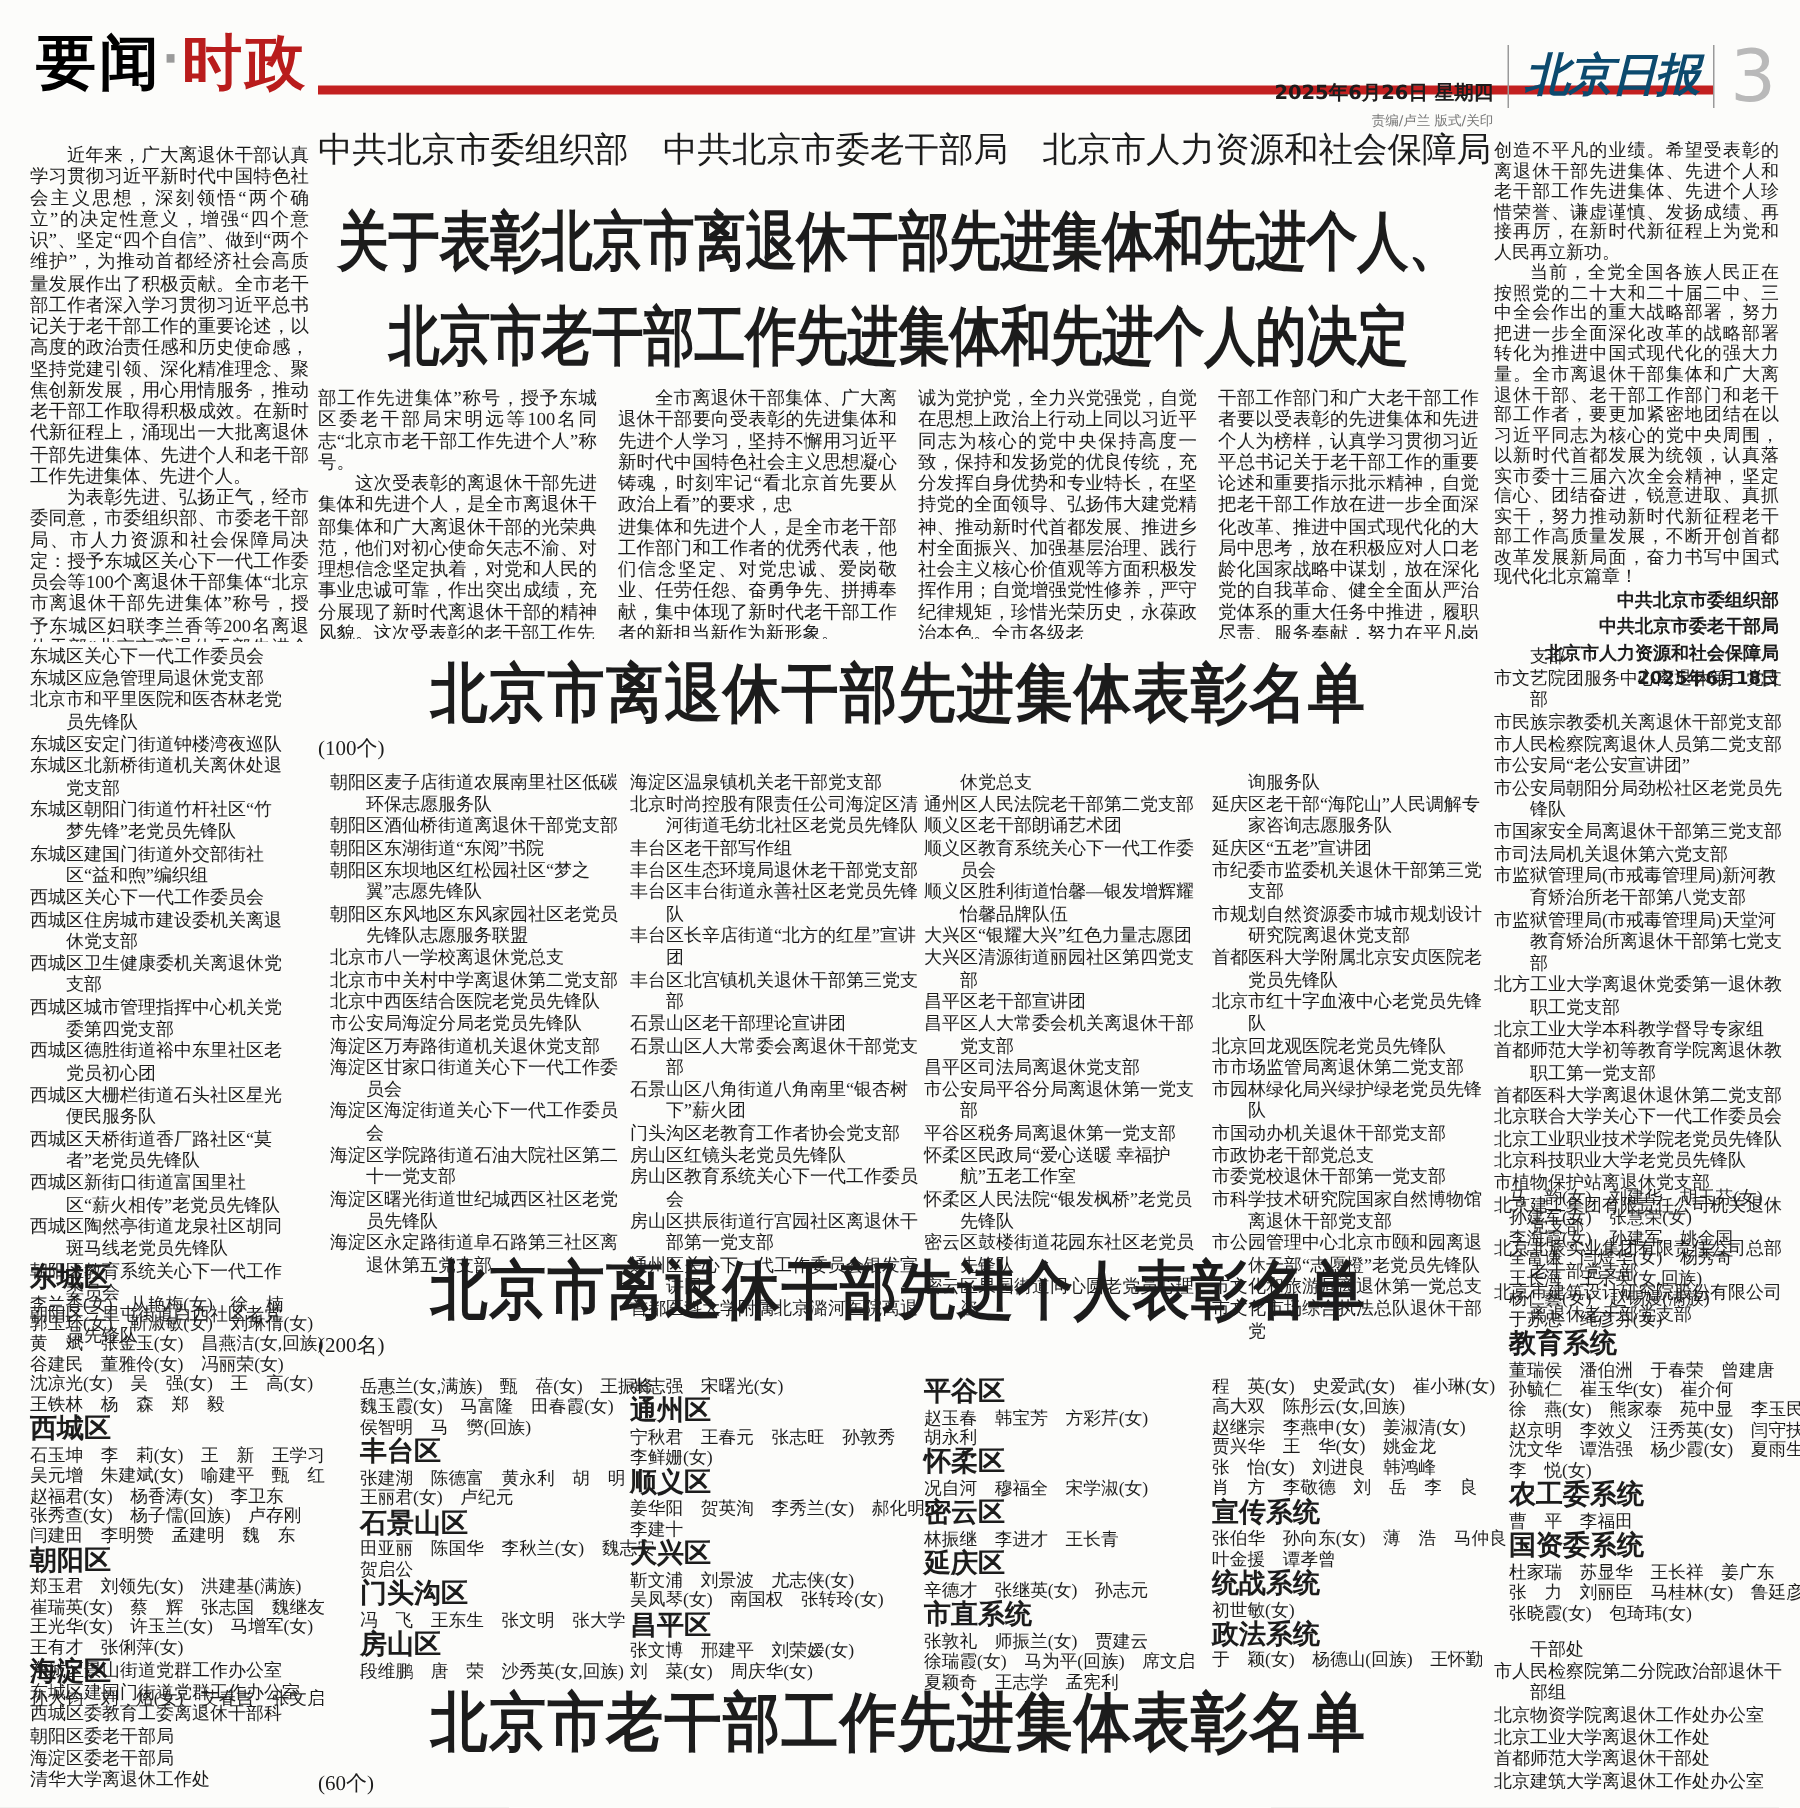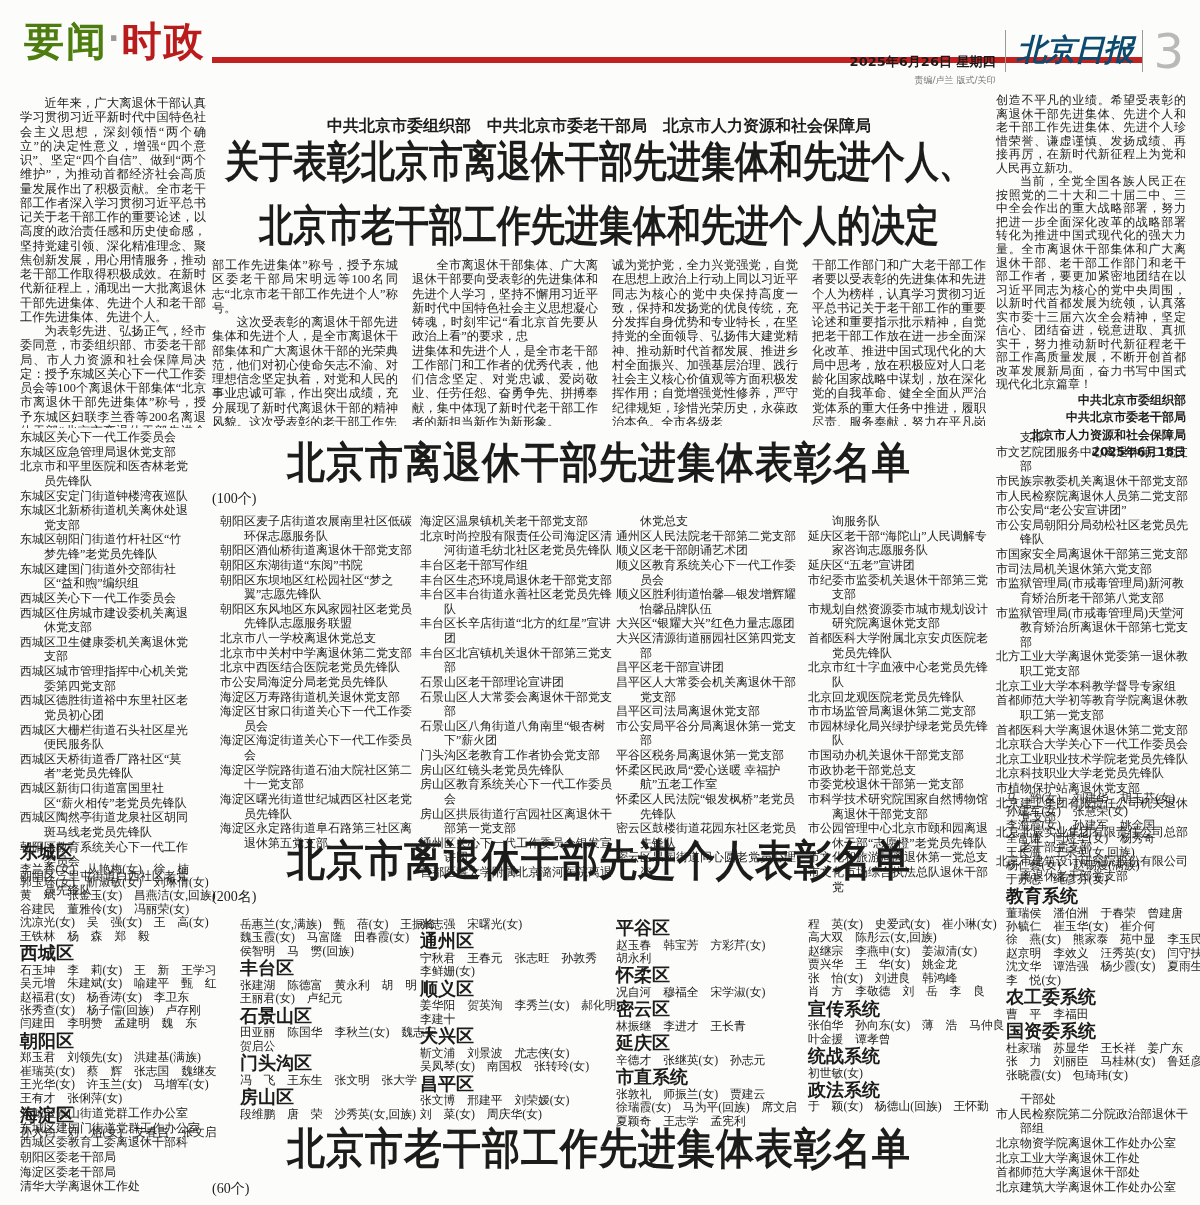--- a/index.html
+++ b/index.html
@@ -1,39 +1,39 @@
 <!DOCTYPE html>
 <html><head>
 <meta charset="utf-8">
 <style>
   html,body{margin:0;padding:0;background:#e8e8e4;}
   #page{position:relative;width:1200px;height:1205px;background:#fcfcfa;overflow:hidden;
         color:#1c1c1c;font-family:"Liberation Serif","DejaVu Serif",serif;}
   
   .masthead{position:absolute;left:24px;top:14px;font-family:"DejaVu Sans","Liberation Sans",sans-serif;
             font-weight:900;font-size:40px;letter-spacing:2px;white-space:nowrap;}
-  .mh-red{color:#4d7c0f;}
+  .mh-red{color:#000000;}
   .mh-dot{color:#9a9a9a;font-size:30px;vertical-align:6px;}
   .mh-gray{color:#b91c1c;}
   .redbar{position:absolute;left:212px;top:57px;width:930px;height:6px;background:#c32020;}
   .hdr-right{position:absolute;right:16px;top:14px;display:flex;align-items:center;gap:10px;}
   .dateblock{text-align:right;margin-top:39px;}
   .date{font-size:13px;font-weight:bold;font-family:"DejaVu Sans",sans-serif;}
   .editors{font-size:9px;color:#777;margin-top:3px;font-family:"DejaVu Sans",sans-serif;}
   .vline{width:1px;height:42px;background:#9a9a9a;}
   .logo{font-size:30px;color:#0c4a6e;font-family:"DejaVu Serif",serif;font-style:italic;
         font-weight:bold;letter-spacing:-1px;white-space:nowrap;}
   .pagenum{font-size:48px;color:#b9b9b9;font-family:"DejaVu Sans",sans-serif;line-height:1;}
   
   .abs{position:absolute;}
   .body-col{font-size:12.3px;line-height:1.16;text-align:justify;}
   .para{text-align:justify;}
   .para.ind{text-indent:2em;}
   .col-left{left:20px;top:96px;width:186px;height:332px;overflow:hidden;}
-  .organs{left:212px;top:116px;width:774px;text-align:center;font-size:16px;font-weight:700;
+  .organs{left:212px;top:84px;width:774px;text-align:center;font-size:23px;font-weight:400;
           font-family:"DejaVu Sans",sans-serif;white-space:nowrap;}
   .headline{left:212px;top:130px;width:774px;text-align:center;font-weight:900;font-size:34px;
             line-height:1.5;font-family:"DejaVu Sans","Liberation Sans",sans-serif;
             transform:scaleY(1.25);transform-origin:top center;letter-spacing:0px;white-space:nowrap;}
   .bc2{left:212px;top:258px;width:186px;height:168px;overflow:hidden;}
   .bc3{left:412px;top:258px;width:186px;height:168px;overflow:hidden;}
   .bc4{left:612px;top:258px;width:186px;height:168px;overflow:hidden;}
   .bc5{left:812px;top:258px;width:174px;height:168px;overflow:hidden;}
   .col-right{left:996px;top:94px;width:190px;}
   .col-right .body-col-inner{font-size:12px;line-height:1.13;text-align:justify;}

